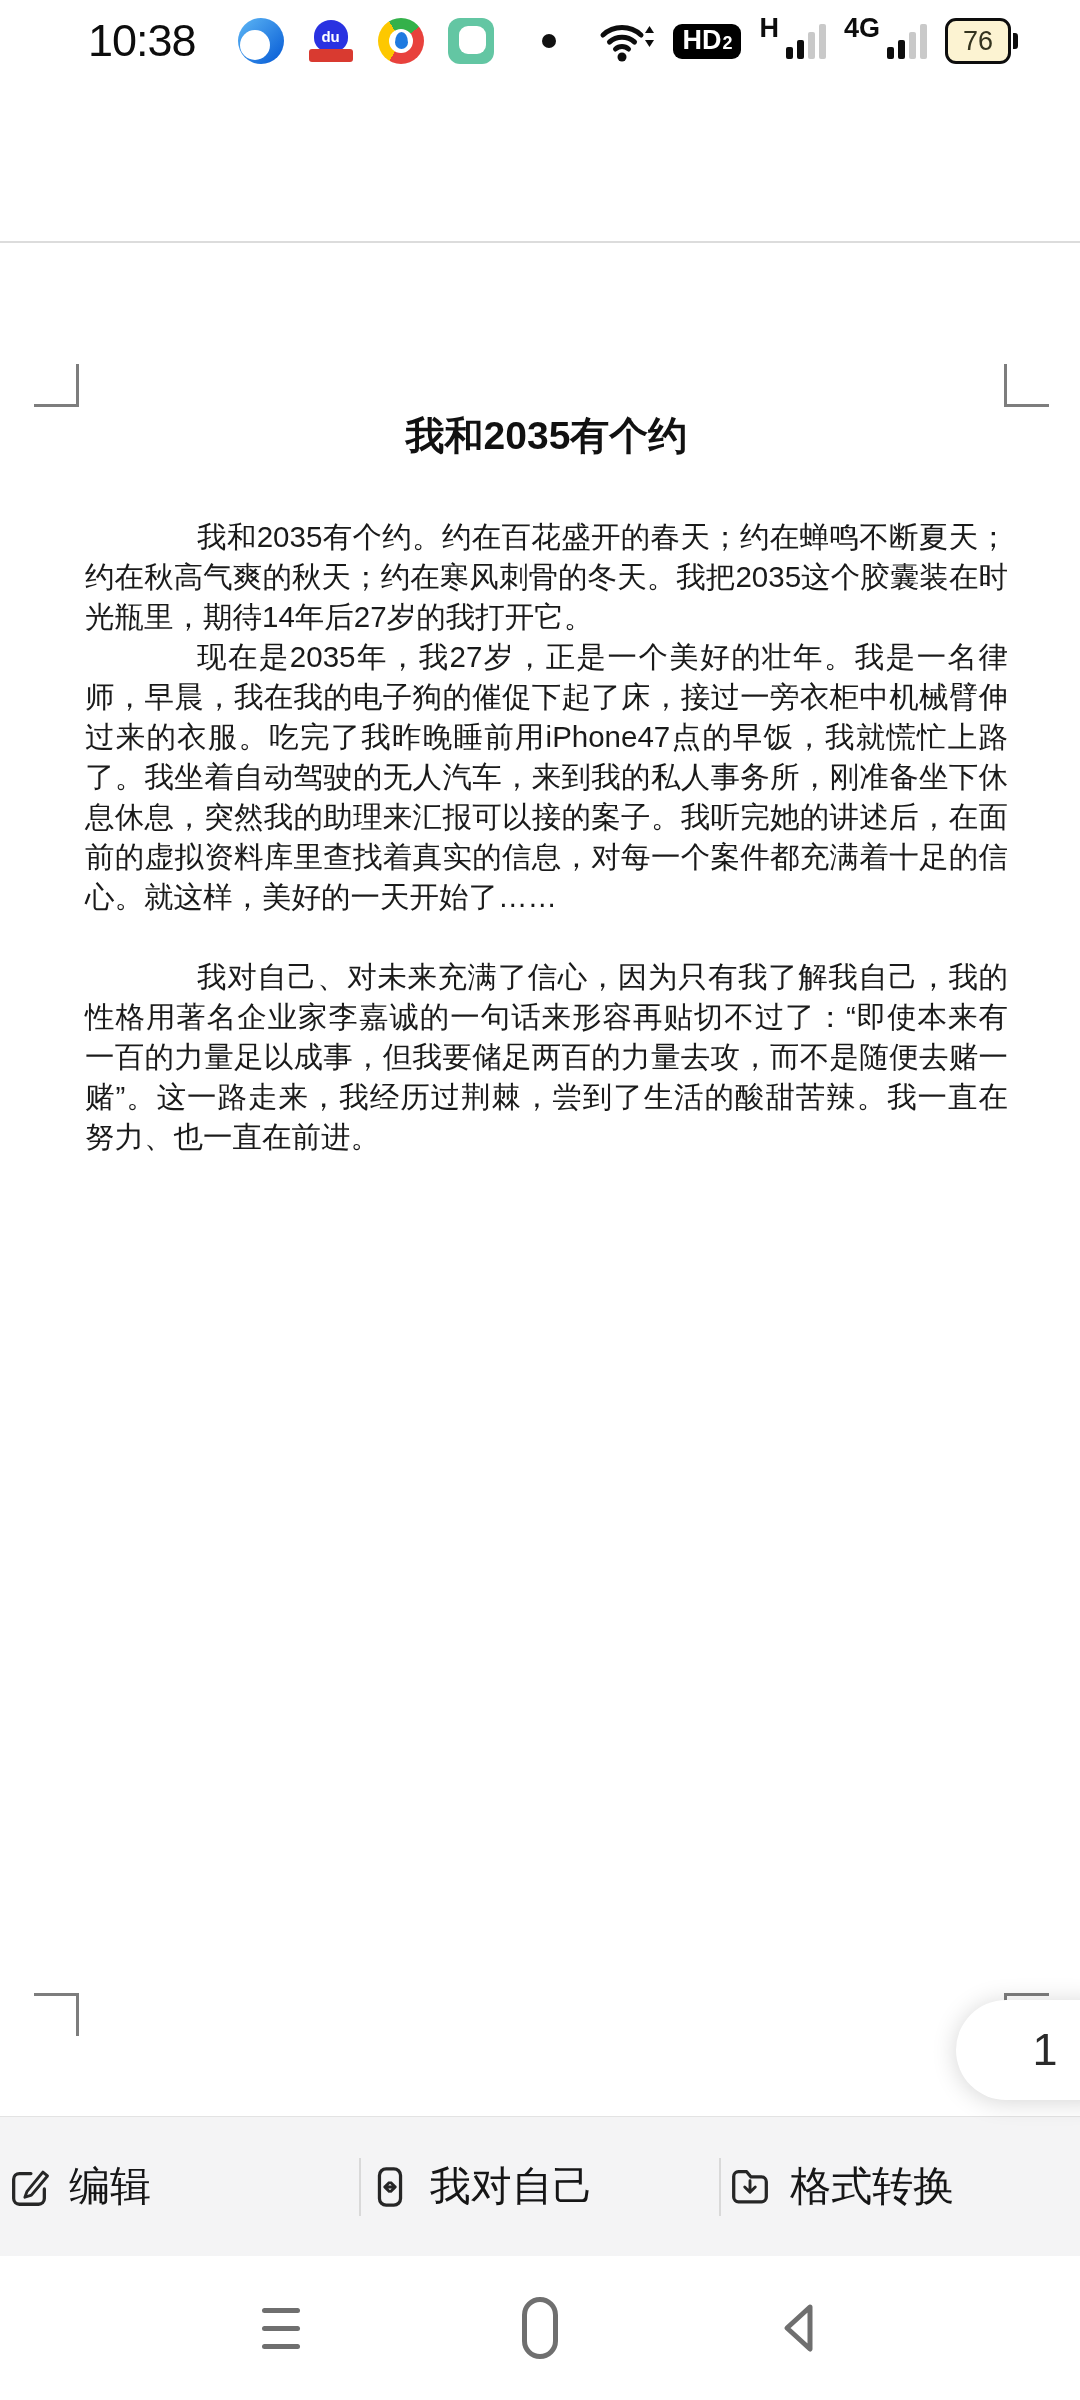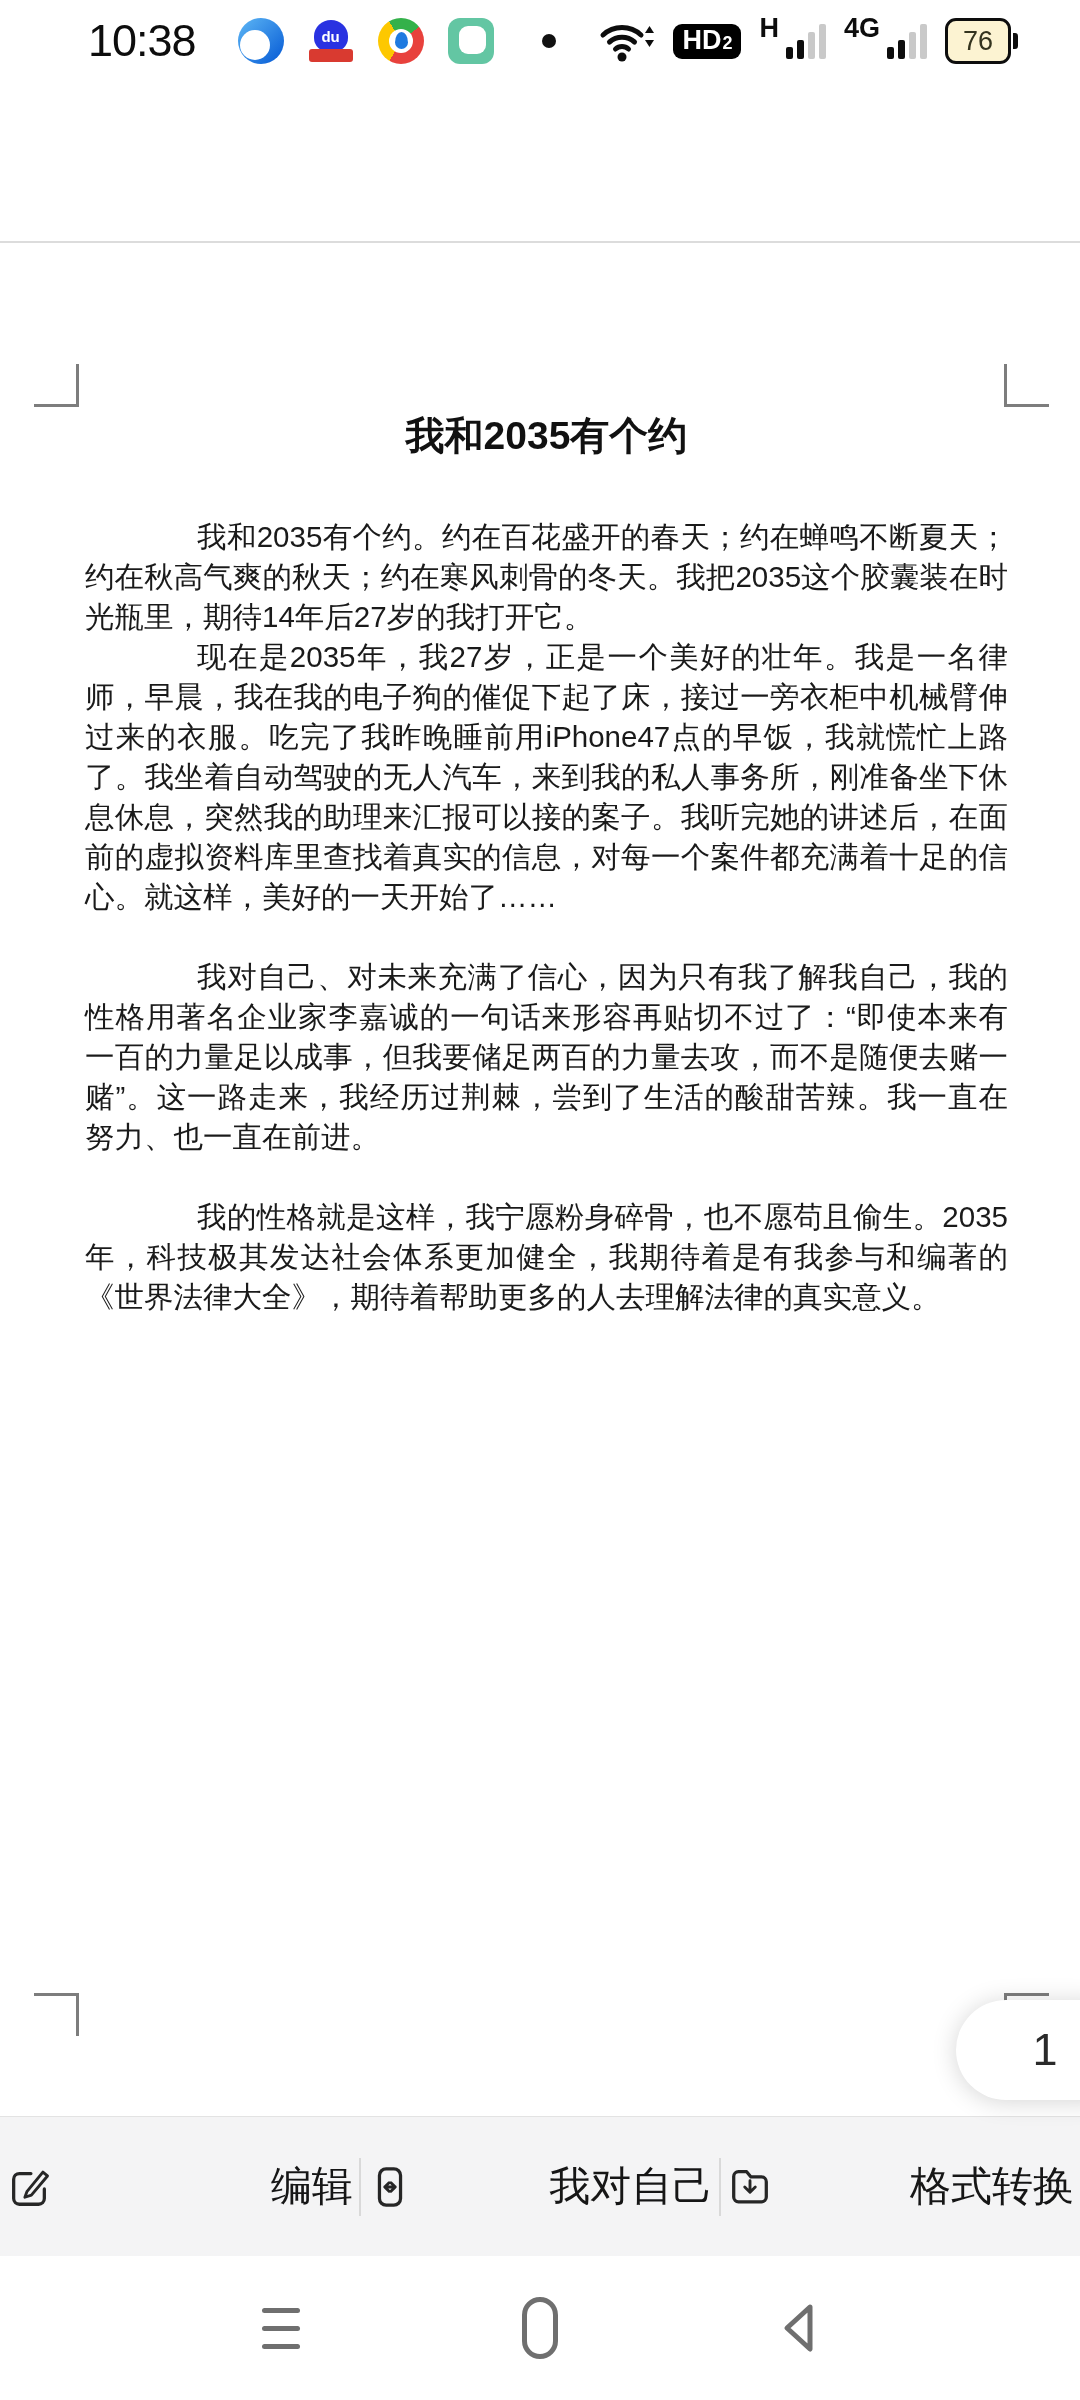--- a/index.html
+++ b/index.html
@@ -71,21 +71,21 @@
   .indent-sm{text-indent:2.5em;}
   .gap{margin-top:40px !important;}
 
   .page-pill{position:absolute;left:956px;top:2000px;width:178px;height:100px;background:#fff;
     border-radius:50px;box-shadow:0 2px 24px rgba(0,0,0,0.17);display:flex;align-items:center;
     justify-content:center;font-size:45px;color:#2a2a2a;z-index:5;}
 
   
   .toolbar{position:absolute;left:0;top:2116px;right:0;height:140px;background:#f4f4f5;
     border-top:1px solid #e3e3e3;display:flex;align-items:center;box-sizing:border-box;z-index:4;}
-  .tb-btn{flex:1;height:100%;display:flex;align-items:center;justify-content:space-between;gap:17px;background:none;border:none;}
+  .tb-btn{flex:1;height:100%;display:flex;align-items:center;justify-content:flex-start;gap:17px;background:none;border:none;}
   .tb-sep{width:2px;height:58px;background:#d9d9d9;flex:0 0 auto;}
   .tb-label{font-size:41px;color:#161616;font-weight:500;}
 
   
   .navbar{position:absolute;left:0;top:2256px;right:0;height:144px;background:#fff;
     display:flex;align-items:center;justify-content:center;gap:215px;}
   .nav-cell{display:flex;align-items:center;justify-content:center;width:44px;height:80px;}
   .nav-menu{width:38px;display:flex;flex-direction:column;gap:13px;}
   .nav-menu i{display:block;height:5px;background:#6f6f6f;border-radius:3px;}
   .nav-home{width:36px;height:62px;border:5px solid #6f6f6f;border-radius:18px;box-sizing:border-box;}
@@ -151,21 +151,20 @@
   <div class="doc">
     <span class="mark tl"></span>
     <span class="mark tr"></span>
     <span class="mark bl"></span>
     <span class="mark br"></span>
     <div class="doc-content">
       <h1 class="doc-title">我和2035有个约</h1>
       <p class="indent-lg">我和2035有个约。约在百花盛开的春天；约在蝉鸣不断夏天；约在秋高气爽的秋天；约在寒风刺骨的冬天。我把2035这个胶囊装在时光瓶里，期待14年后27岁的我打开它。</p>
       <p class="indent-lg">现在是2035年，我27岁，正是一个美好的壮年。我是一名律师，早晨，我在我的电子狗的催促下起了床，接过一旁衣柜中机械臂伸过来的衣服。吃完了我昨晚睡前用iPhone47点的早饭，我就慌忙上路了。我坐着自动驾驶的无人汽车，来到我的私人事务所，刚准备坐下休息休息，突然我的助理来汇报可以接的案子。我听完她的讲述后，在面前的虚拟资料库里查找着真实的信息，对每一个案件都充满着十足的信心。就这样，美好的一天开始了……</p>
       <p class="indent-lg gap">我对自己、对未来充满了信心，因为只有我了解我自己，我的性格用著名企业家李嘉诚的一句话来形容再贴切不过了：“即使本来有一百的力量足以成事，但我要储足两百的力量去攻，而不是随便去赌一赌”。这一路走来，我经历过荆棘，尝到了生活的酸甜苦辣。我一直在努力、也一直在前进。</p>
-      <p class="indent-lg gap">我的性格就是这样，我宁愿粉身碎骨，也不愿苟且偷生。2035年，科技极其发达社会体系更加健全，我期待着是有我参与和编著的《世界法律大全》，期待着帮助更多的人去理解法律的真实意义。</p>
     </div>
   </div>
 
   <div class="page-pill">1</div>
 
   <div class="toolbar">
     <button class="tb-btn">
       <svg width="46" height="46" viewBox="0 0 48 48">
         <path d="M40 26 v10 a6 6 0 0 1 -6 6 H14 a6 6 0 0 1 -6 -6 V16 a6 6 0 0 1 6 -6 h12" fill="none" stroke="#262626" stroke-width="3.4" stroke-linecap="round"></path>
         <path d="M22 28.5 L38.5 8.5 l4.8 4 L26.5 32.5 l-6.8 2.2 z" fill="none" stroke="#262626" stroke-width="3" stroke-linejoin="round"></path>

